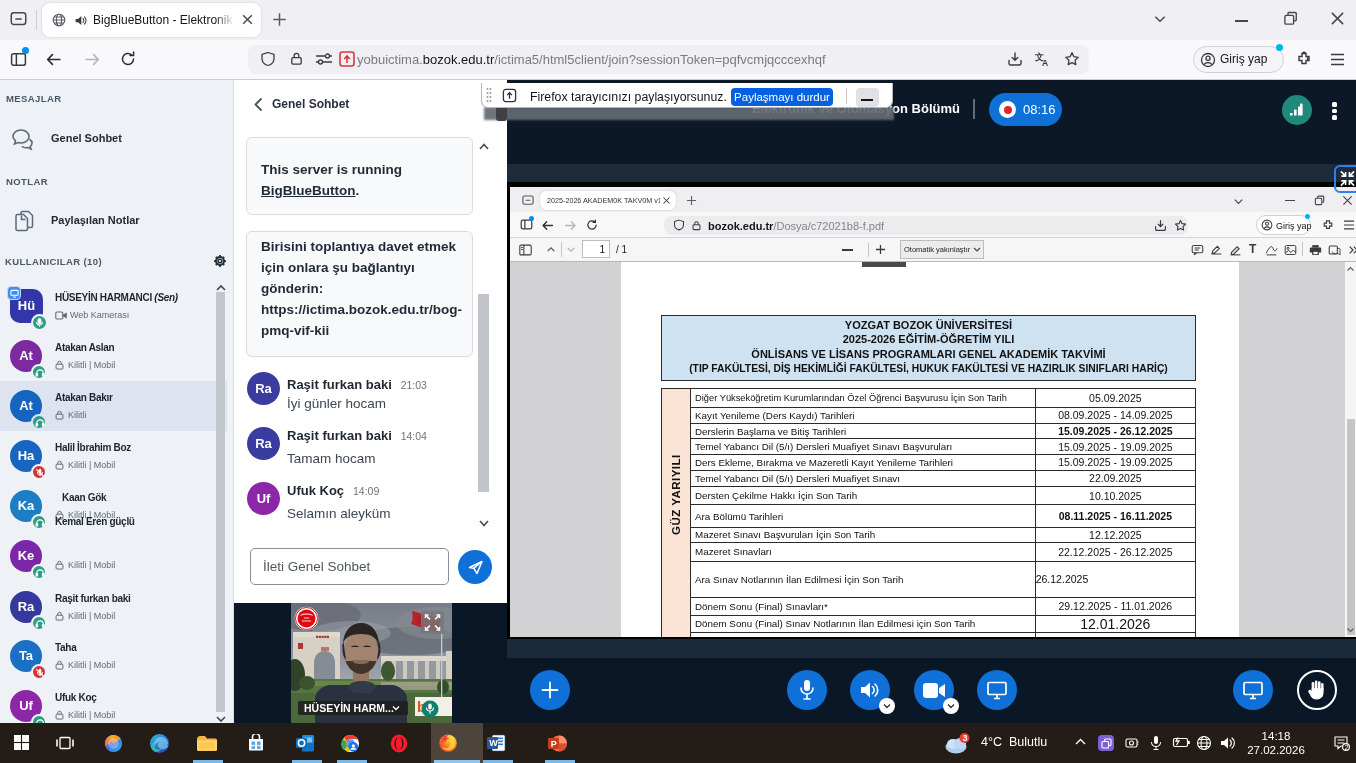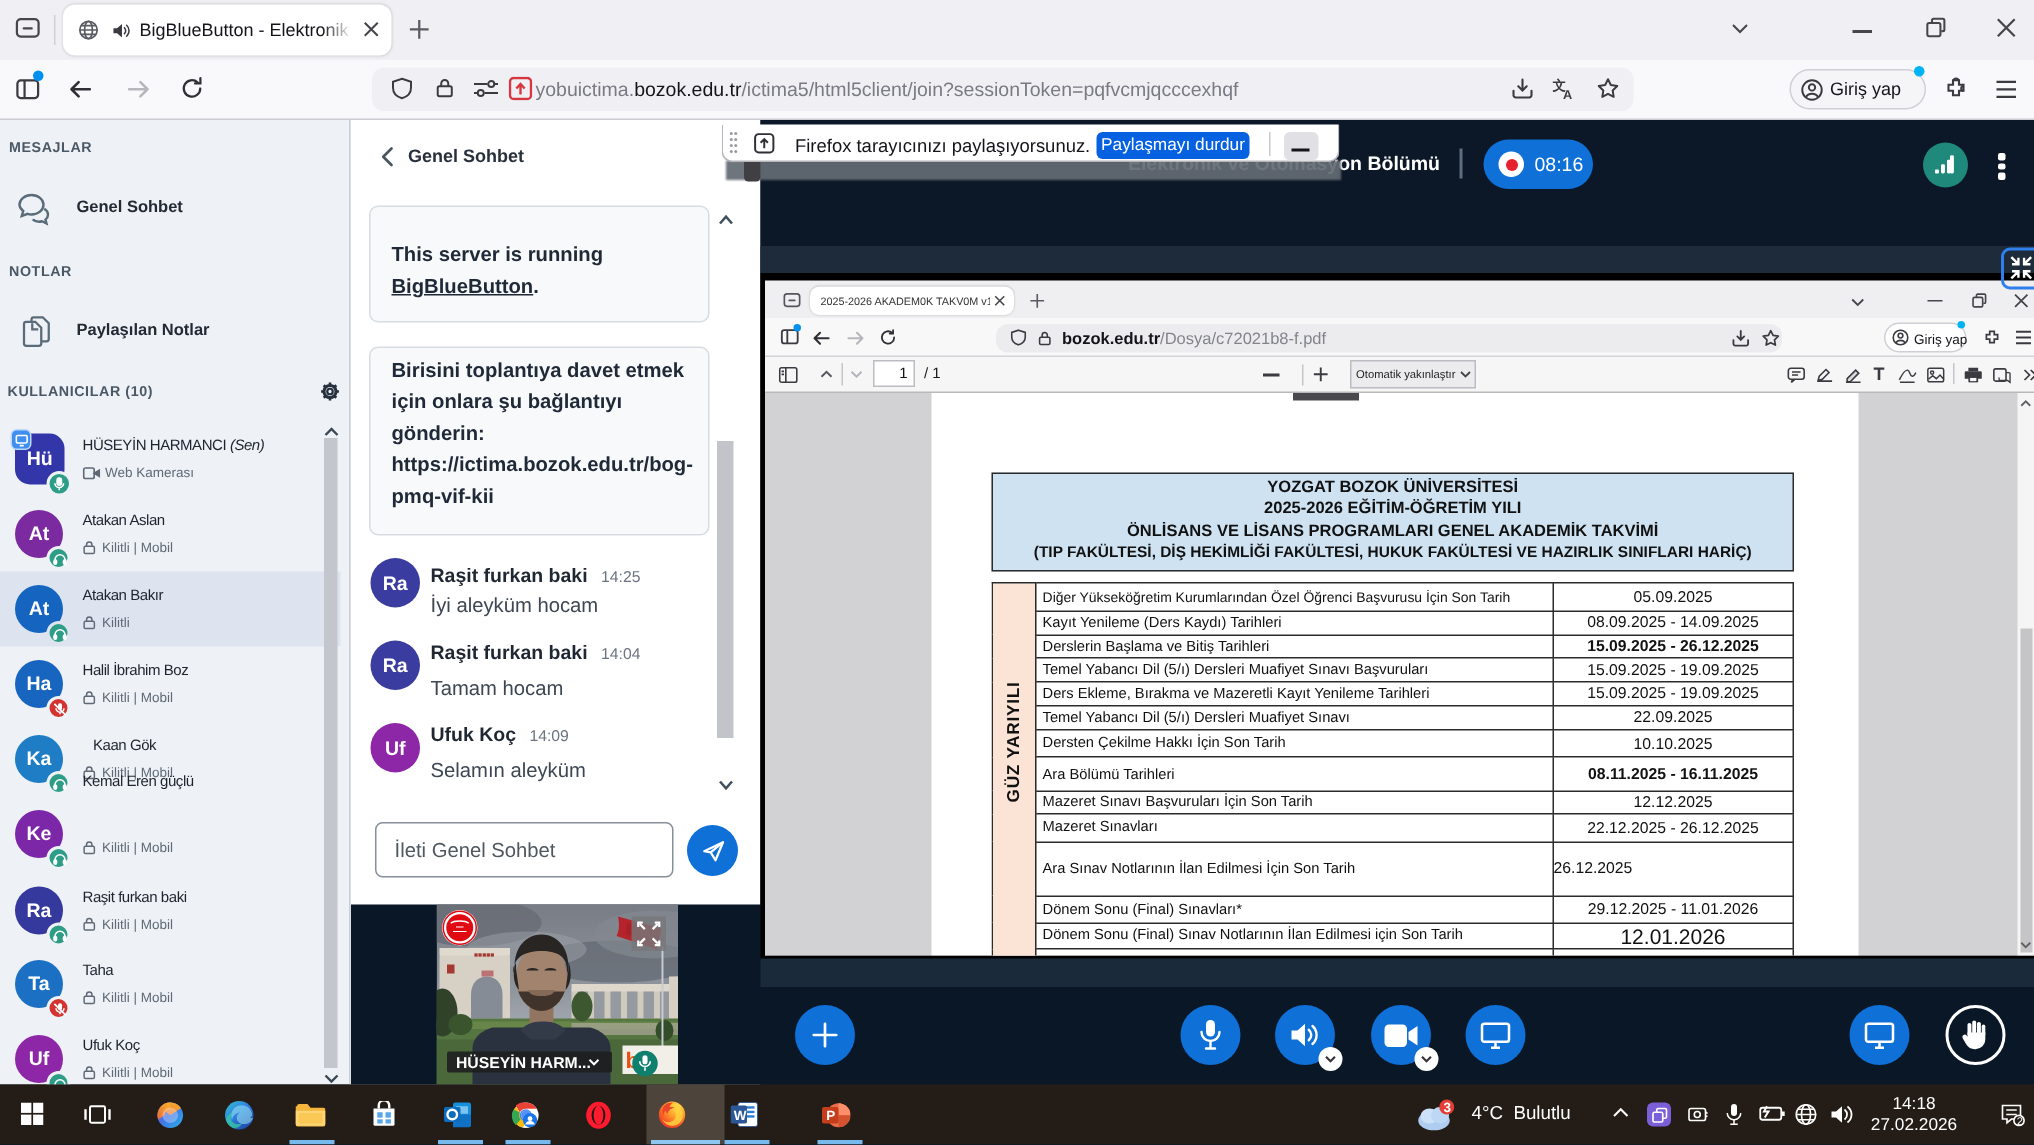--- a/index.html
+++ b/index.html
@@ -13,21 +13,21 @@
   #tabfade { left:215px; top:4px; width:28px; height:30px; background:linear-gradient(90deg,rgba(255,255,255,0),#fff 70%); }
   #navbar { left:0; top:40px; width:1356px; height:40px; background:#f9f9fb; border-bottom:1px solid #ccccd2; }
   #urlbar { left:248px; top:5px; width:841px; height:29px; background:#f0f0f4; border-radius:8px; }
   .urltxt { font-size:13px; color:#7a7a84; white-space:nowrap; }
   .urltxt b { color:#15141a; font-weight:normal; }
   #girisbtn { left:1193px; top:6px; width:91px; height:27px; border:1px solid #cfcfd6; border-radius:14px; background:#f5f5f7; font-size:12px; color:#15141a; line-height:25px; }
   
   #sidebar { left:0; top:80px; width:233px; height:643px; background:#eef1f5; overflow:hidden; }
   .sbhead { font-size:9.5px; font-weight:bold; color:#4a5866; letter-spacing:.4px; }
   .sbitem { font-size:11px; font-weight:bold; color:#232a33; }
-  .uname { letter-spacing:-.3px; font-size:10px; font-weight:normal; color:#1d242e; white-space:nowrap;text-align:center; }
+  .uname { letter-spacing:-.3px; font-size:10px; font-weight:bold; color:#1d242e; white-space:nowrap;text-align:center; }
   .usub { font-size:9px; color:#5f6a76; white-space:nowrap; }
   .avatar { border-radius:50%; color:#fff; font-weight:bold; font-size:13px; text-align:center; width:32px; height:32px; line-height:32px; }
   .badge { width:16px; height:16px; border-radius:50%; border:2px solid #eef1f5; }
   
   #chat { left:233px; top:80px; width:274px; height:643px; background:#fff; border-left:1px solid #d9dde2; }
   .sysbox { left:12px; width:227px; border:1px solid #d7dce1; border-radius:6px; background:#f8f9fa; }
   .systxt { font-size:13.5px; font-weight:bold; color:#1f2937; line-height:21px; }
   .mname { font-size:13px; font-weight:bold; color:#1f2733; white-space:nowrap; }
   .mtime { font-size:10.5px; color:#6b7480; }
   .mbody { font-size:13.5px; color:#3d4653; white-space:nowrap; }
@@ -312,22 +312,22 @@
     </svg>
   <div class="abs" style="left:38px;top:17px;font-size:12px;font-weight:bold;color:#28303c">Genel Sohbet</div>
 
   <div class="abs sysbox" style="top:57px;height:78px"></div>
   <div class="abs systxt" style="left:27px;top:79px">This server is running<br><span style="text-decoration:underline">BigBlueButton</span>.</div>
 
   <div class="abs sysbox" style="top:151px;height:126px"></div>
   <div class="abs systxt" style="left:27px;top:156px">Birisini toplantıya davet etmek<br>için onlara şu bağlantıyı<br>gönderin:<br>https://ictima.bozok.edu.tr/bog-<br>pmq-vif-kii</div>
 
   <div class="abs cavatar" style="left:13px;top:292px;background:#3a3d9f">Ra</div>
-  <div class="abs" style="left:53px;top:295px"><span class="mname">Raşit furkan baki</span>&nbsp; <span class="mtime">14:25</span></div>
-  <div class="abs mbody" style="left:53px;top:316px">İyi aleyküm hocam</div>
+  <div class="abs" style="left:53px;top:295px"><span class="mname">Raşit furkan baki</span>&nbsp; <span class="mtime">21:03</span></div>
+  <div class="abs mbody" style="left:53px;top:316px">İyi günler hocam</div>
 
   <div class="abs cavatar" style="left:13px;top:347px;background:#3a3d9f">Ra</div>
   <div class="abs" style="left:53px;top:346px"><span class="mname">Raşit furkan baki</span>&nbsp; <span class="mtime">14:04</span></div>
   <div class="abs mbody" style="left:53px;top:371px">Tamam hocam</div>
 
   <div class="abs cavatar" style="left:13px;top:402px;background:#8d27a8">Uf</div>
   <div class="abs" style="left:53px;top:401px"><span class="mname">Ufuk Koç</span>&nbsp; <span class="mtime">14:09</span></div>
   <div class="abs mbody" style="left:53px;top:426px">Selamın aleyküm</div>
 
   <svg class="abs" style="left:244px;top:61px" width="12" height="11" viewBox="0 0 12 10" fill="none" stroke="#42505e" stroke-width="1.7">

